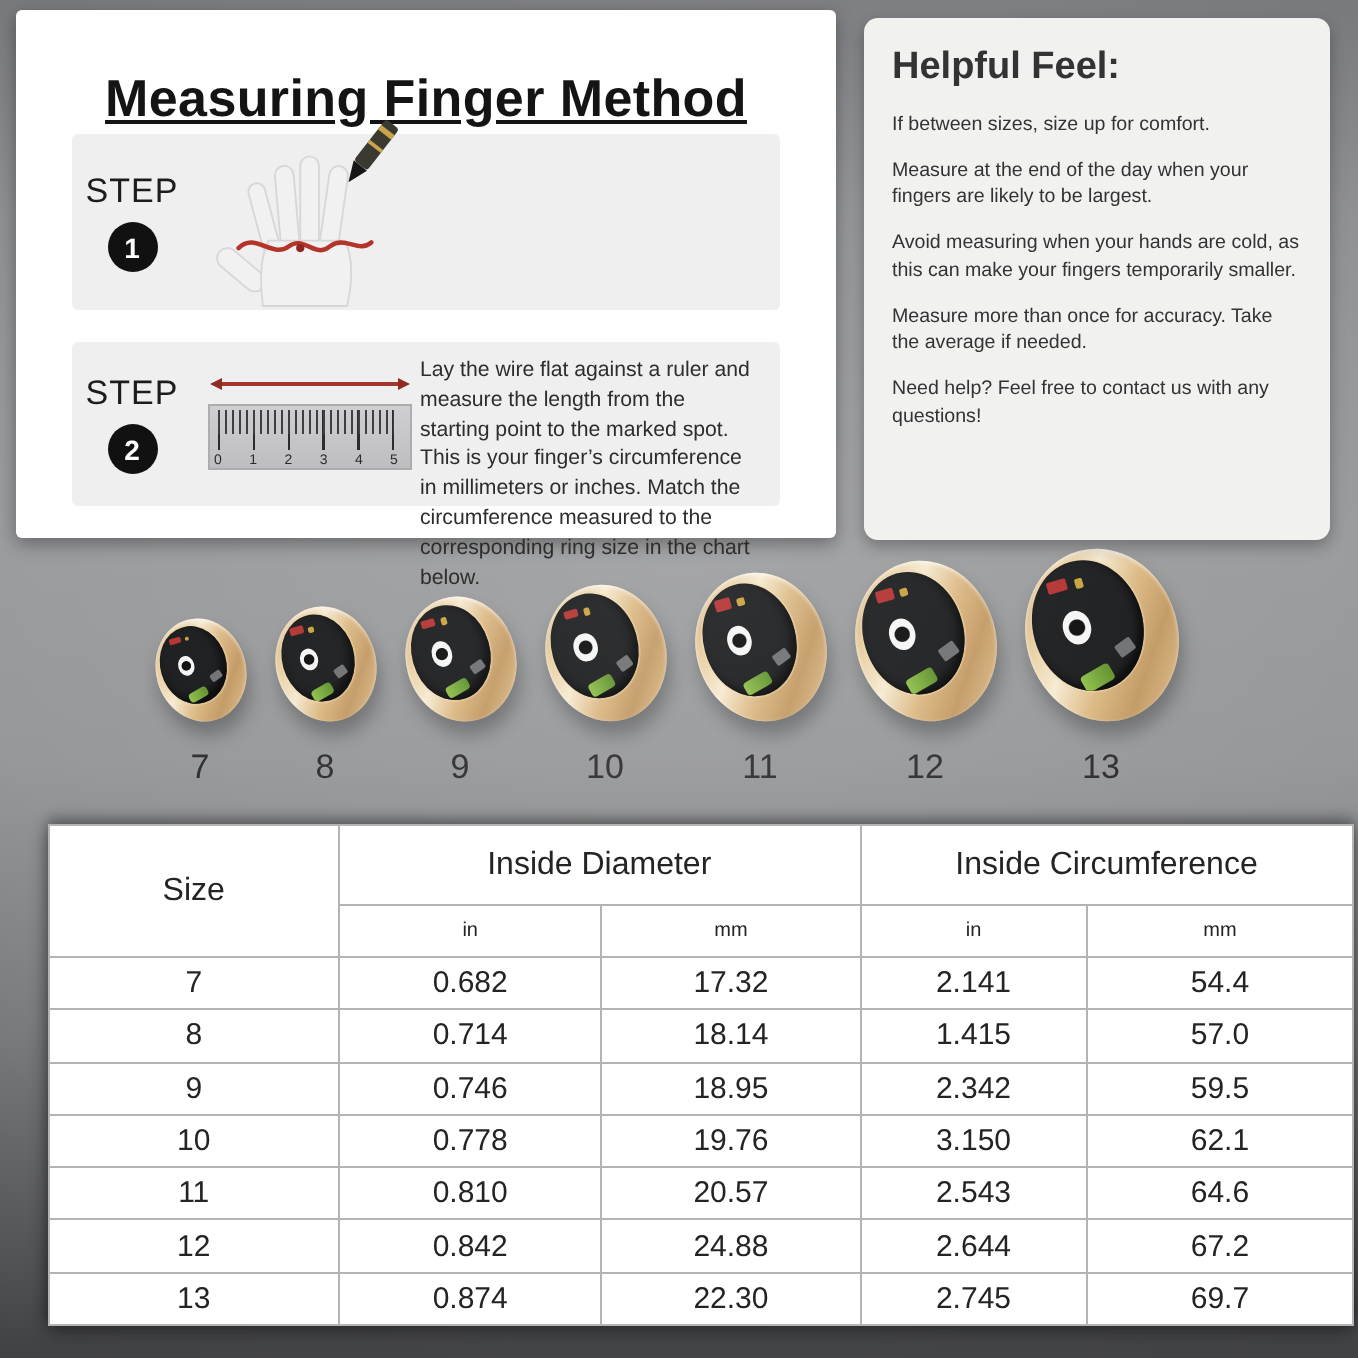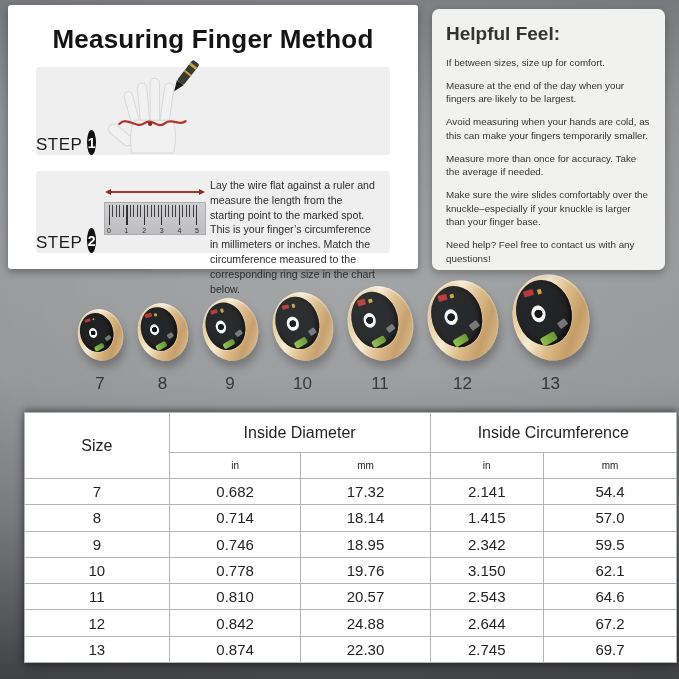--- a/index.html
+++ b/index.html
@@ -19,31 +19,31 @@
                 rgba(255,255,255,0) 45%, rgba(0,0,0,0.18) 100%);
   }
 
   
   .method-panel {
     position: absolute; left: 8px; top: 5px; width: 410px; height: 264px;
     background: #ffffff; border-radius: 3px; box-shadow: 0 3px 9px rgba(0,0,0,0.35);
     z-index: 2;
   }
   .method-title {
-    margin: 2px; padding-top: 17px; text-align: center;
-    font-size: 26px; font-weight: bold; color: #141414; letter-spacing: 0.2px;
+    margin: 12px; padding-top: 17px; text-align: center;
+    font-size: 26px; font-weight: bold; color: #141414; letter-spacing: 0.2px; text-decoration: underline;
   }
   .step-box {
     position: absolute; left: 28px; width: 354px; background: #efefef;
     border-radius: 3px; display: flex; align-items: stretch;
   }
   .step-box.one { top: 62px; height: 88px; }
   .step-box.two { top: 166px; height: 82px; }
   .step-label {
-    width: 60px; display: flex; flex-direction: row; align-items: flex-end;
+    width: 60px; display: flex; flex-direction: column; align-items: center;
     justify-content: center; gap: 5px;
   }
   .step-word { font-size: 17px; color: #1c1c1c; letter-spacing: 0.5px; }
   .step-num {
     width: 25px; height: 25px; border-radius: 50%; background: #111;
     color: #fff; font-size: 14px; font-weight: bold;
     display: flex; align-items: center; justify-content: center;
   }
   .step-fig { position: relative; width: 112px; align-self: center; }
   .step-text {
@@ -221,21 +221,20 @@
       <p class="step-text">Lay the wire flat against a ruler and measure the length from the starting point to the marked spot. This is your finger’s circumference in millimeters or inches. Match the circumference measured to the corresponding ring size in the chart below.</p>
     </div>
   </section>
 
   <aside class="tips-panel">
     <h2 class="tips-title">Helpful Feel:</h2>
     <p class="tip">If between sizes, size up for comfort.</p>
     <p class="tip">Measure at the end of the day when your fingers are likely to be largest.</p>
     <p class="tip">Avoid measuring when your hands are cold, as this can make your fingers temporarily smaller.</p>
     <p class="tip">Measure more than once for accuracy. Take the average if needed.</p>
-    <p class="tip">Make sure the wire slides comfortably over the knuckle–especially if your knuckle is larger than your finger base.</p>
     <p class="tip">Need help? Feel free to contact us with any questions!</p>
   </aside>
 
   <div class="rings-row">
     <figure class="ring-item" style="margin:0">
       <div class="ring s0">
         <div class="band"></div>
         <div class="hole">
             <span class="led-red"></span>
             <span class="led-red2"></span>

